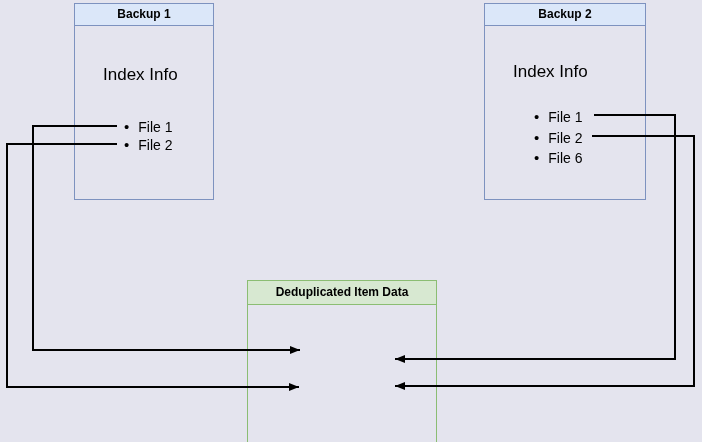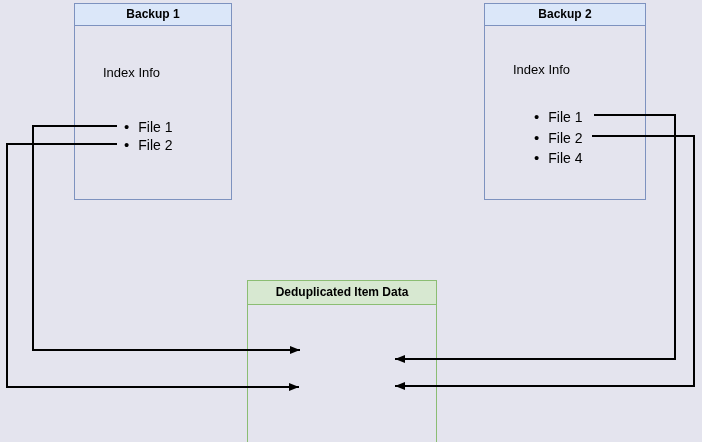--- a/index.html
+++ b/index.html
@@ -34,39 +34,39 @@
     border-color: #8bbd73;
   }
   .node.green .header {
     border-bottom-color: #8bbd73;
     background: #d7e8d1;
     height: 23px;
     line-height: 23px;
   }
   .section-label {
     position: absolute;
-    font-size: 13px;
+    font-size: 17px;
   }
   ul.filelist {
     position: absolute;
     margin: 0;
     padding: 0;
     list-style: none;
     font-size: 14px;
   }
   ul.filelist li {
     line-height: 18px;
     white-space: nowrap;
   }
   ul.filelist li::before {
     content: "\2022";
     font-size: 15px;
     margin-right: 9px;
   }
-  #backup1-box { left: 74px; top: 3px; width: 158px; height: 197px; }
+  #backup1-box { left: 74px; top: 3px; width: 140px; height: 197px; }
   #backup2-box { left: 484px; top: 3px; width: 162px; height: 197px; }
   #dedup-box   { left: 247px; top: 280px; width: 190px; height: 202px; }
 
   #backup1-label { left: 28px; top: 61px; }
   #backup2-label { left: 28px; top: 58px; }
 
   #backup1-list { left: 49px; top: 114px; }
   #backup2-list { left: 49px; top: 103px; }
   #backup2-list li { line-height: 19.5px; }
   #dedup-list   { left: 47px; top: 60px; }
@@ -95,21 +95,21 @@
     <li>File 2</li>
   </ul>
 </div>
 
 <div class="node" id="backup2-box">
   <div class="header">Backup 2</div>
   <div class="section-label" id="backup2-label">Index Info</div>
   <ul class="filelist" id="backup2-list">
     <li>File 1</li>
     <li>File 2</li>
-    <li>File 4</li>
+    <li>File 6</li>
   </ul>
 </div>
 
 <div class="node green" id="dedup-box">
   <div class="header">Deduplicated Item Data</div>
 </div>
 
 <svg id="connector-layer" viewBox="0 0 702 442" xmlns="http://www.w3.org/2000/svg">
   <defs>
     <marker id="arrowhead" markerWidth="6" markerHeight="6" refX="5" refY="2" orient="auto" markerUnits="strokeWidth">

